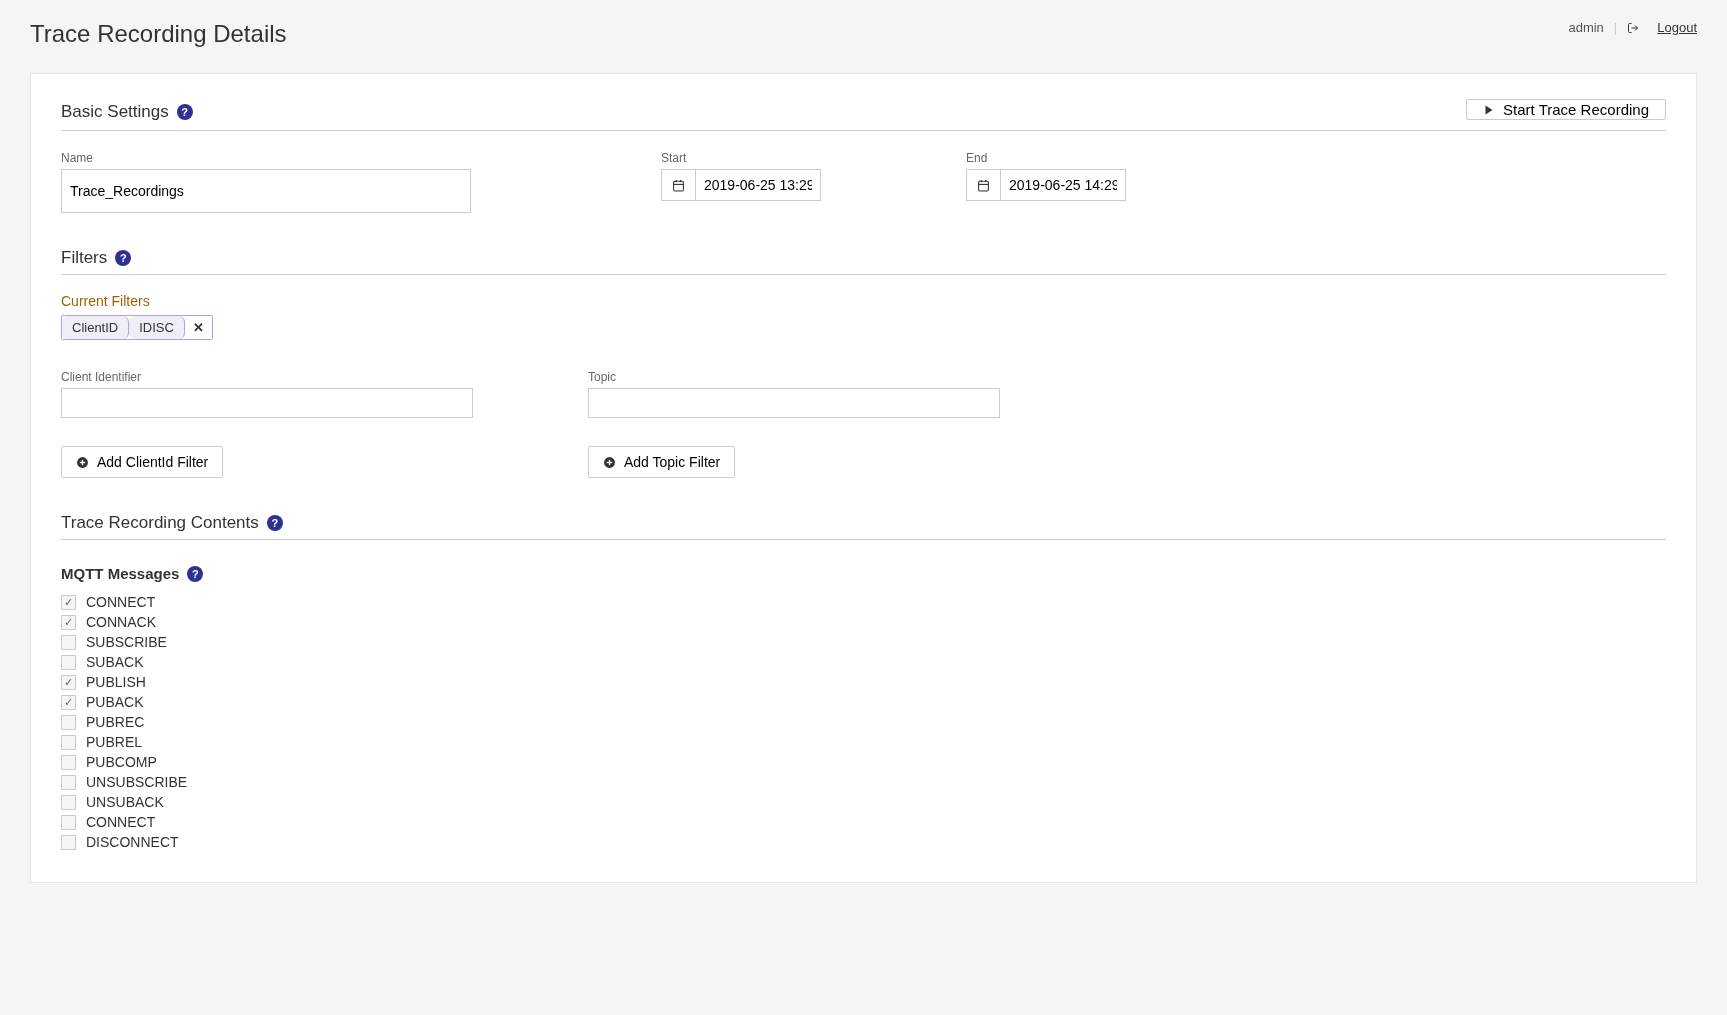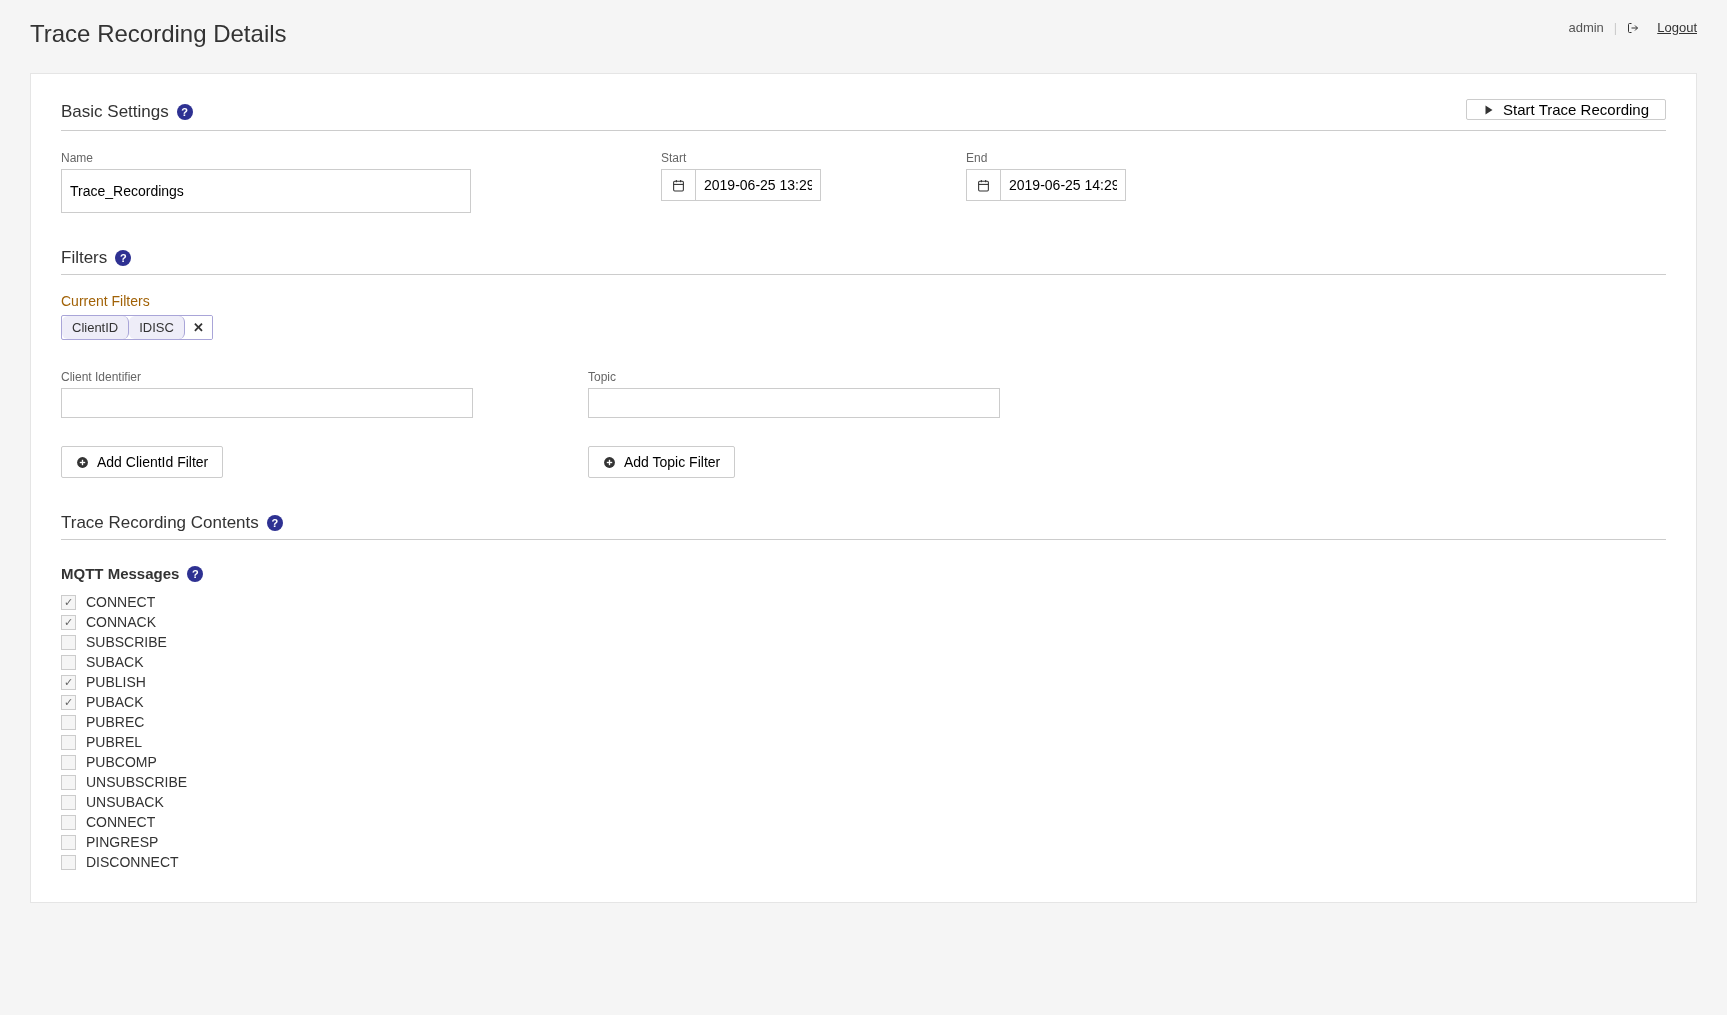--- a/index.html
+++ b/index.html
@@ -382,21 +382,17 @@
       <li class="checkbox-item">
         <span class="checkbox-box"></span>
         <span>UNSUBACK</span>
       </li>
       <li class="checkbox-item">
         <span class="checkbox-box"></span>
         <span>CONNECT</span>
       </li>
       <li class="checkbox-item">
         <span class="checkbox-box"></span>
-        <span>PINGRESP</span>
-      </li>
-      <li class="checkbox-item">
-        <span class="checkbox-box"></span>
         <span>DISCONNECT</span>
       </li>
     </ul>
 
 </div>
 
 </body></html>

